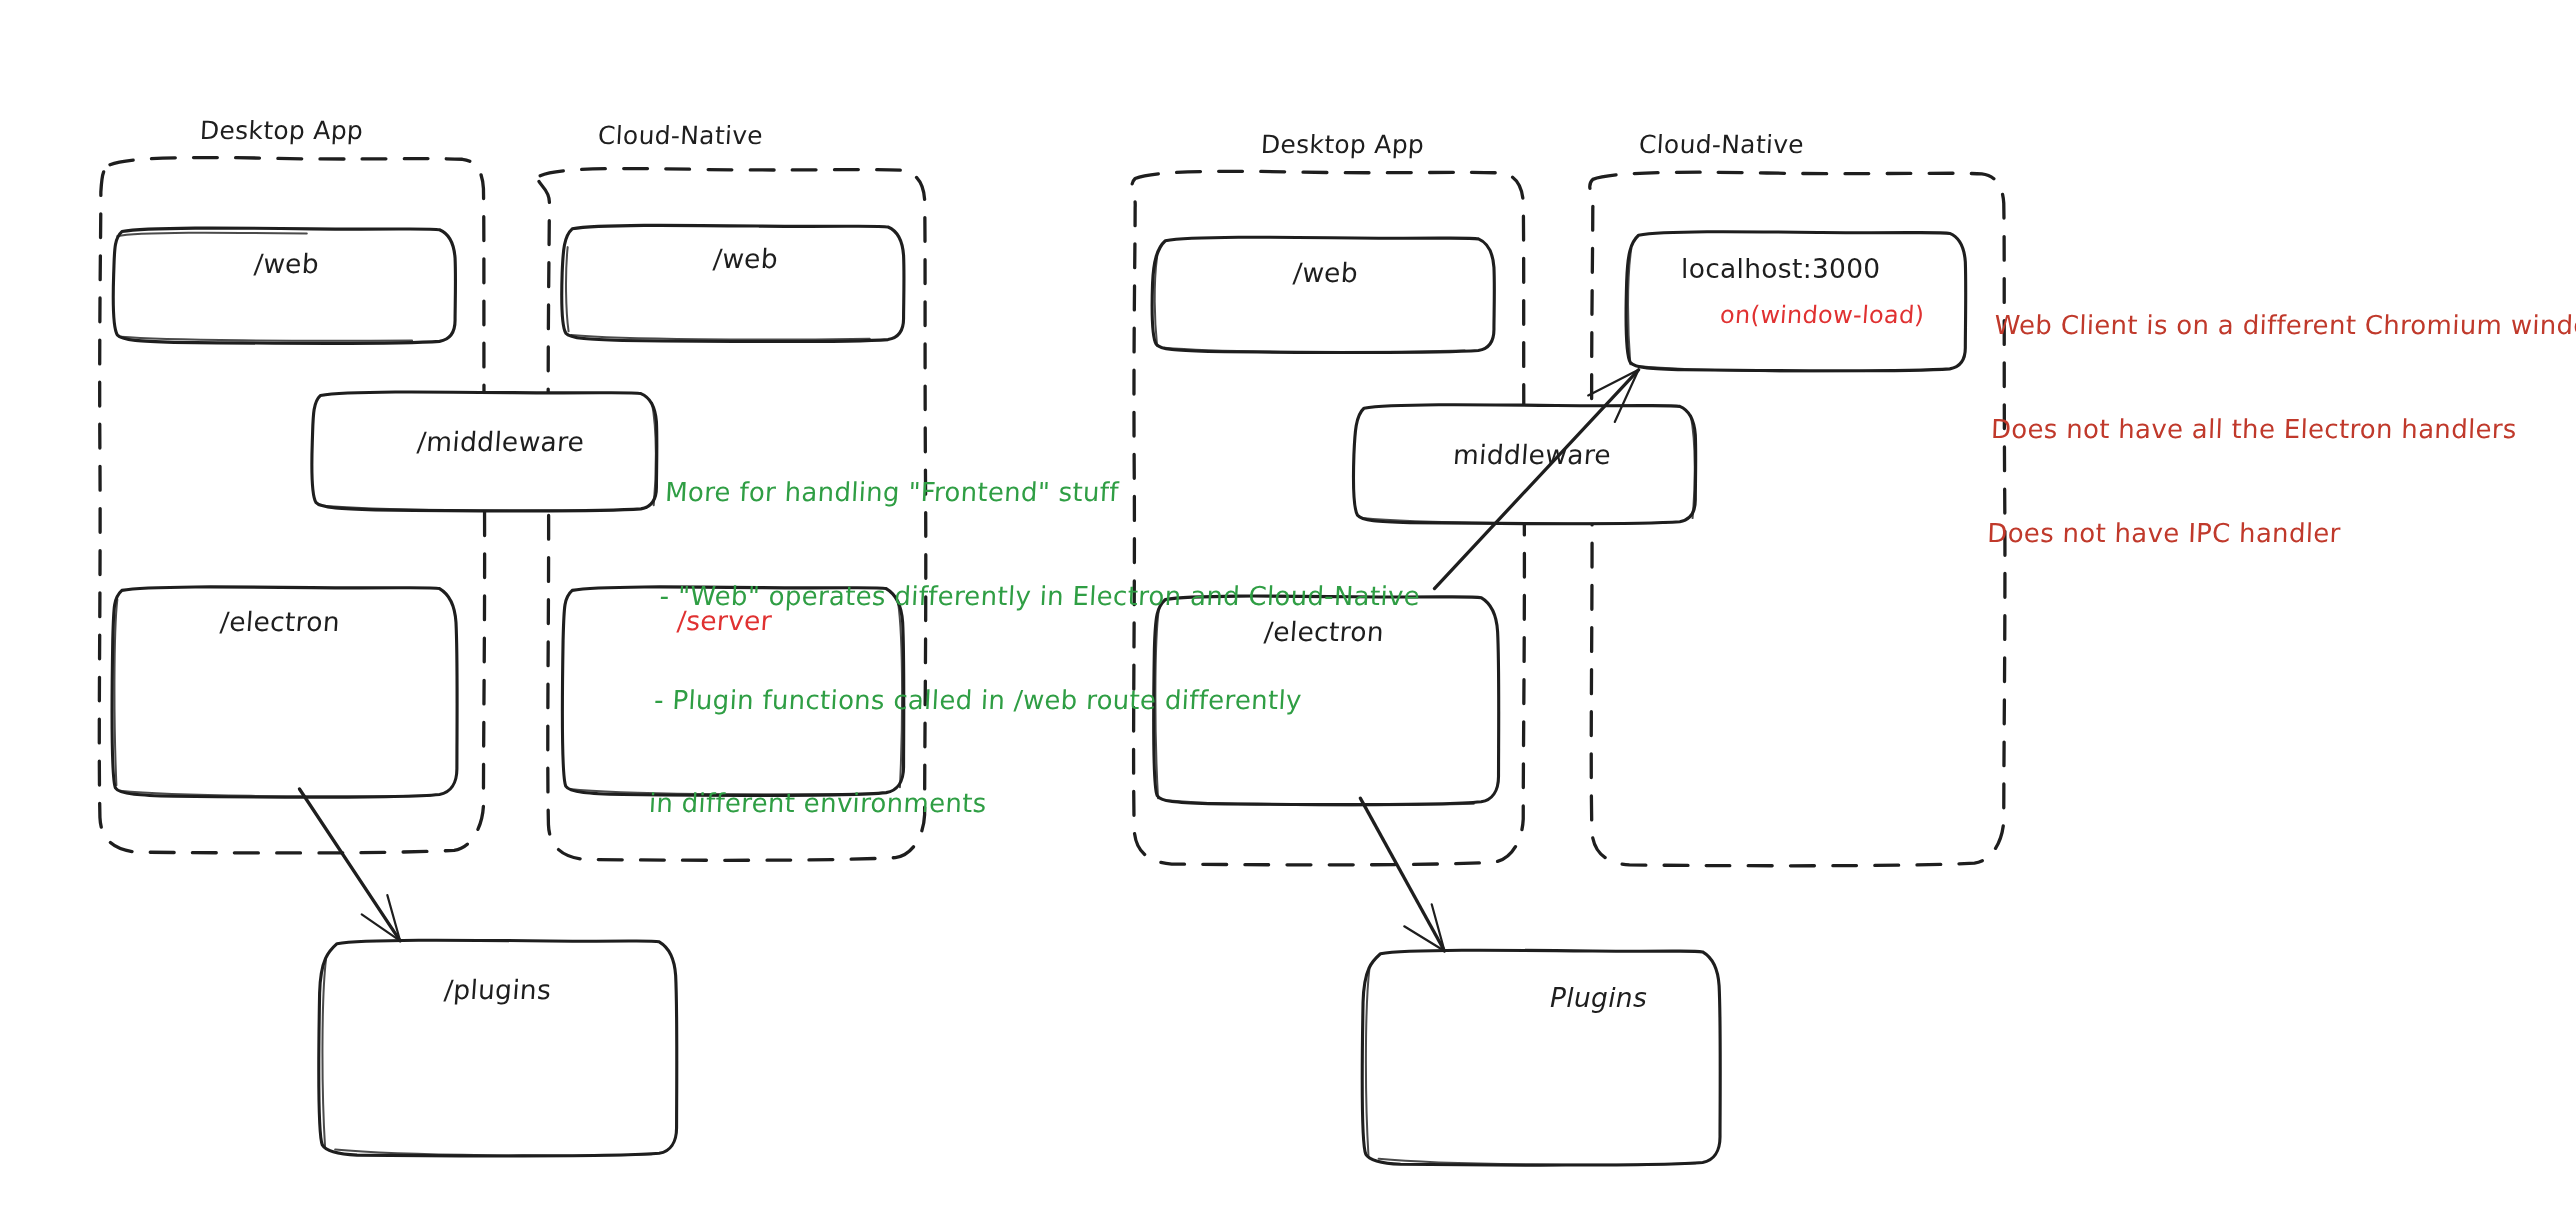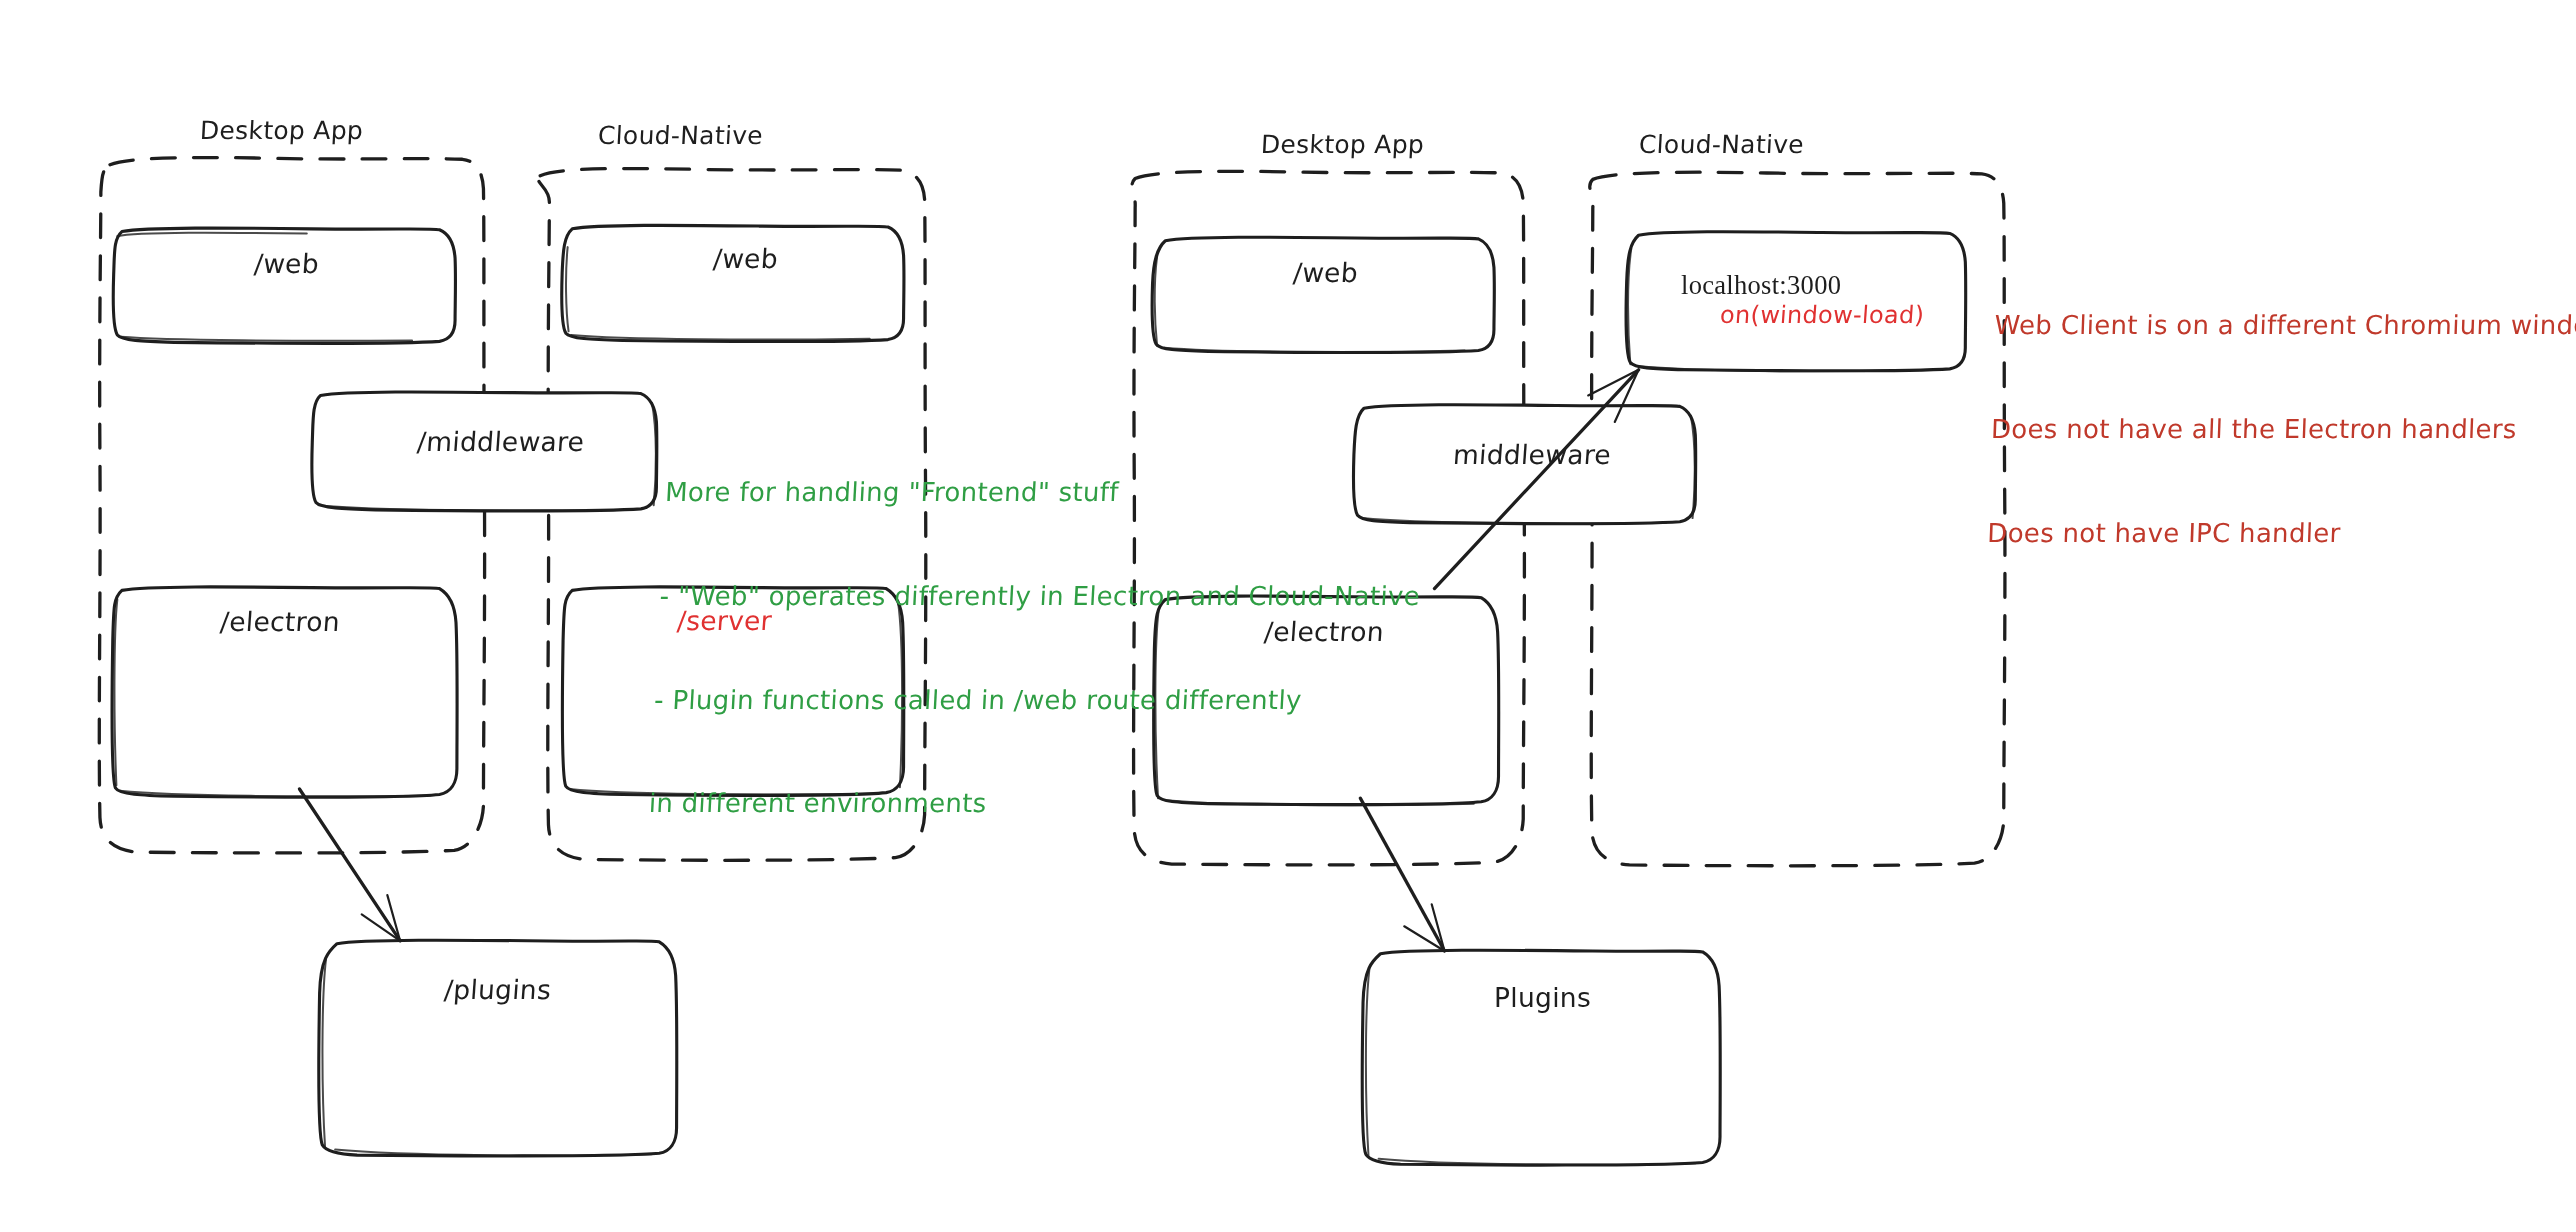--- a/index.html
+++ b/index.html
@@ -270,29 +270,29 @@
     <div>- Plugin functions called in /web route differently</div>
     <div>in different environments</div>
   </div>
 
   <div class="txt group-label" style="left:1261px; top:128px;">Desktop App</div>
 
   <div class="txt group-label" style="left:1639px; top:128px;">Cloud-Native</div>
 
   <div class="txt node-label" style="left:1293px; top:256px;">/web</div>
 
-  <div class="txt node-label-plain" style="left:1681px; top:268px;font-family:Liberation Serif, serif;">localhost:3000</div>
+  <div class="txt node-label-plain" style="left:1681px; top:252px;">localhost:3000</div>
 
   <div class="txt sub-red" style="left:1720px; top:300px;">on(window-load)</div>
 
   <div class="txt node-label" style="left:1453px; top:438px;">middleware</div>
 
   <div class="txt node-label" style="left:1264px; top:615px;">/electron</div>
 
-  <div class="txt node-label-plain" style="left:1494px; top:981px;">Plugins</div>
+  <div class="txt node-label-plain" style="left:1550px; top:981px;font-style:italic;">Plugins</div>
 
   <div class="txt annot-red" style="left:1991px; top:239px;">
     <div>Web Client is on a different Chromium window</div>
     <div>Does not have all the Electron handlers</div>
     <div>Does not have IPC handler</div>
   </div>
 
 </div>
 
 

